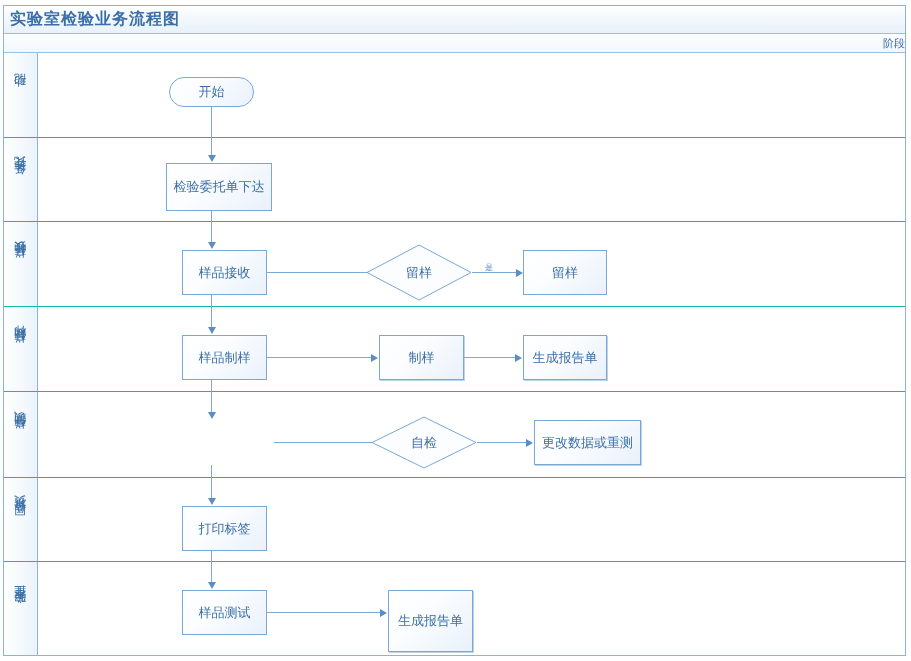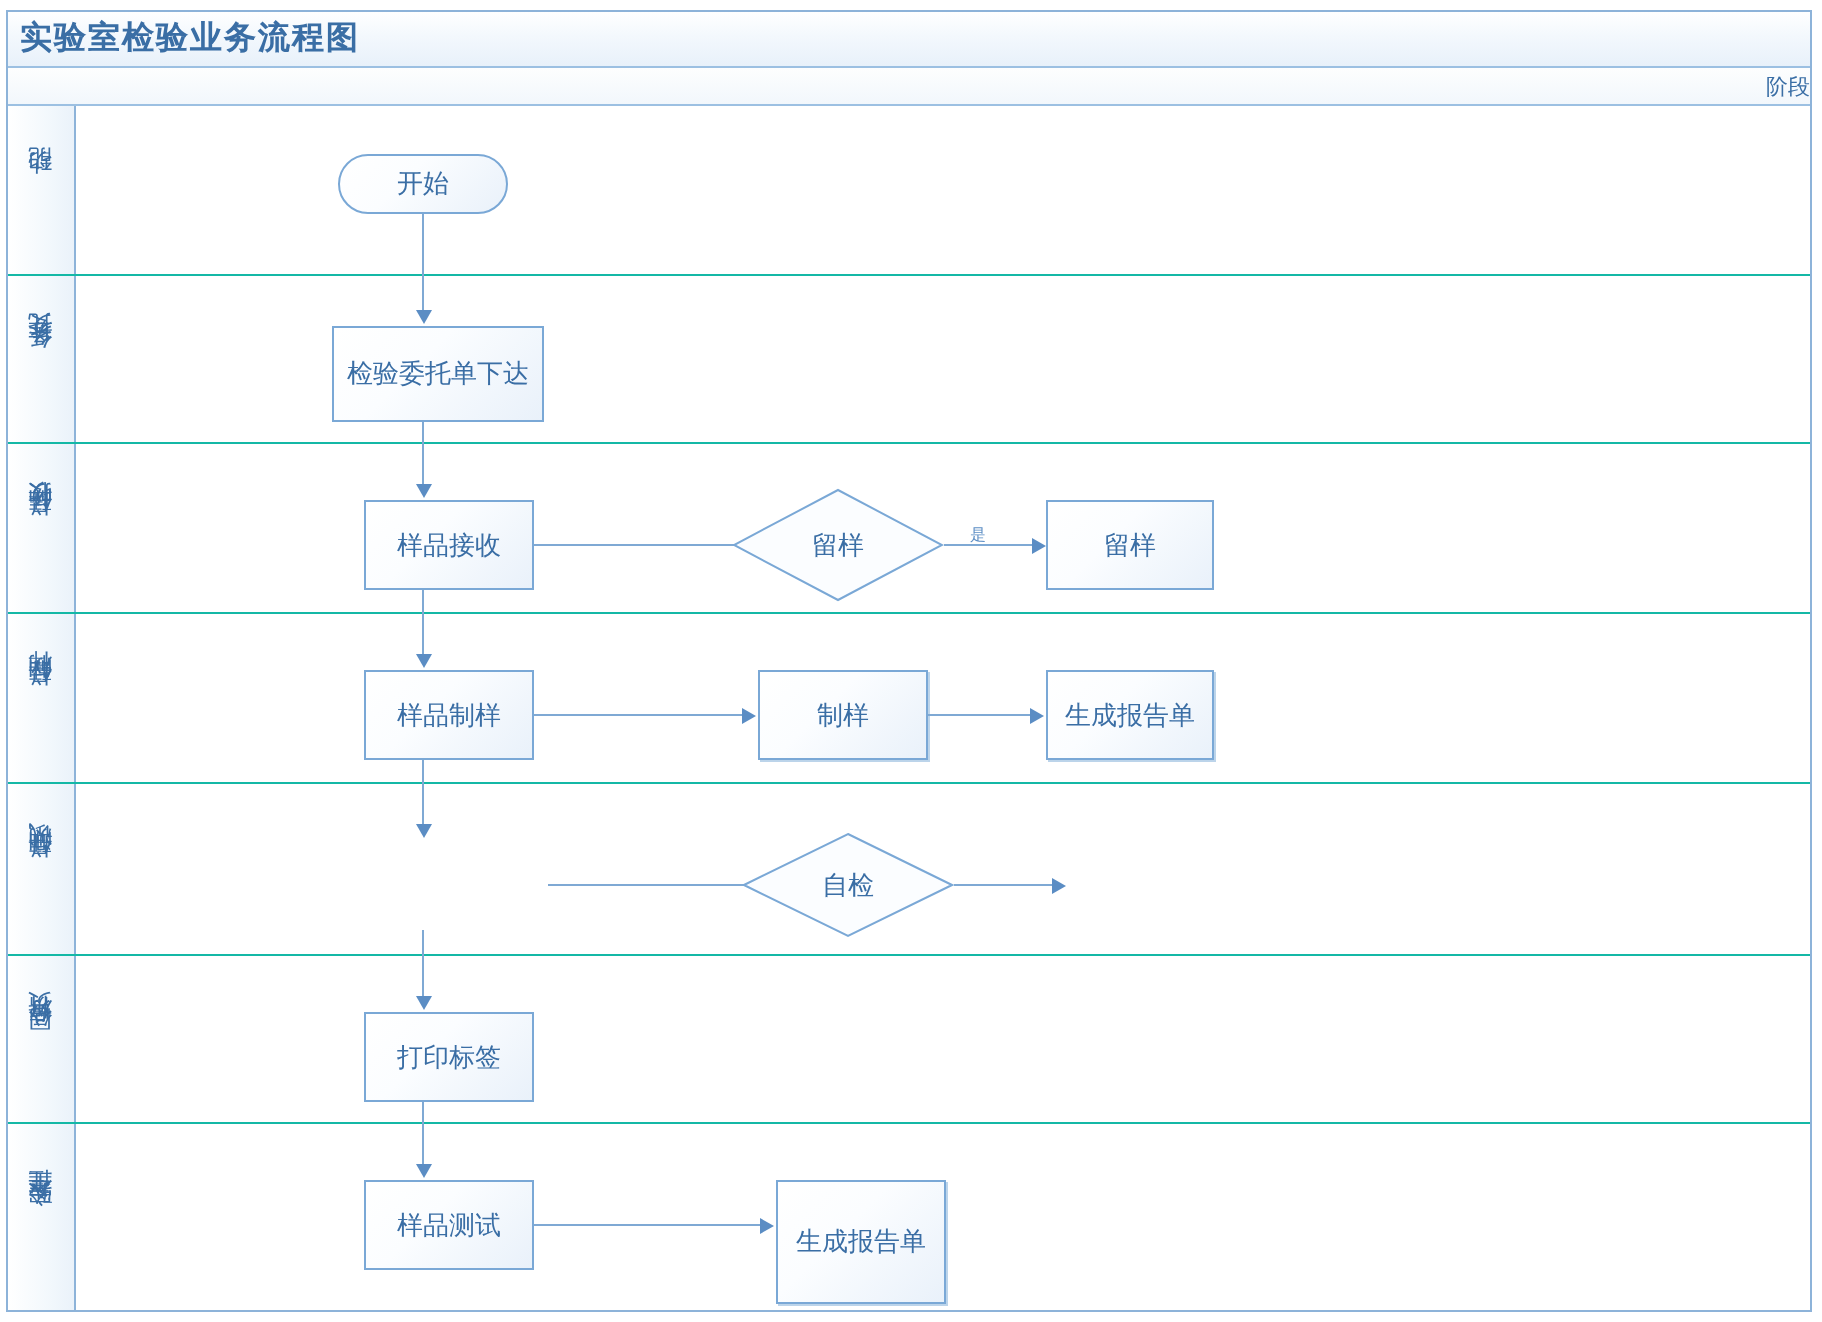--- a/index.html
+++ b/index.html
@@ -170,20 +170,21 @@
         <div class="diamond" style="left:333px;top:24px;width:106px;height:53px;">
           <svg class="dshape" viewBox="0 0 106 53" preserveAspectRatio="none">
             <polygon points="53,1 105,26.5 53,52 1,26.5" fill="#fbfdff" stroke="#7aa8d6" stroke-width="1"></polygon>
           </svg>
           <span class="dlabel">自检</span>
         </div>
 
         <div class="ln h" style="left:439px;top:50px;width:50px;"></div>
         <div class="arrow-r" style="left:488px;top:47px;"></div>
 
+        <div class="node shadow" style="left:496px;top:28px;width:107px;height:45px;">更改数据或重测</div>
 
         <div class="ln v" style="left:173px;top:73px;height:13px;"></div>
       </div>
     </div>
 
     <div class="lane" style="top:425px;height:84px;">
       <div class="lane-label">
         <span>同位分析员</span>
       </div>
       <div class="lane-body">

